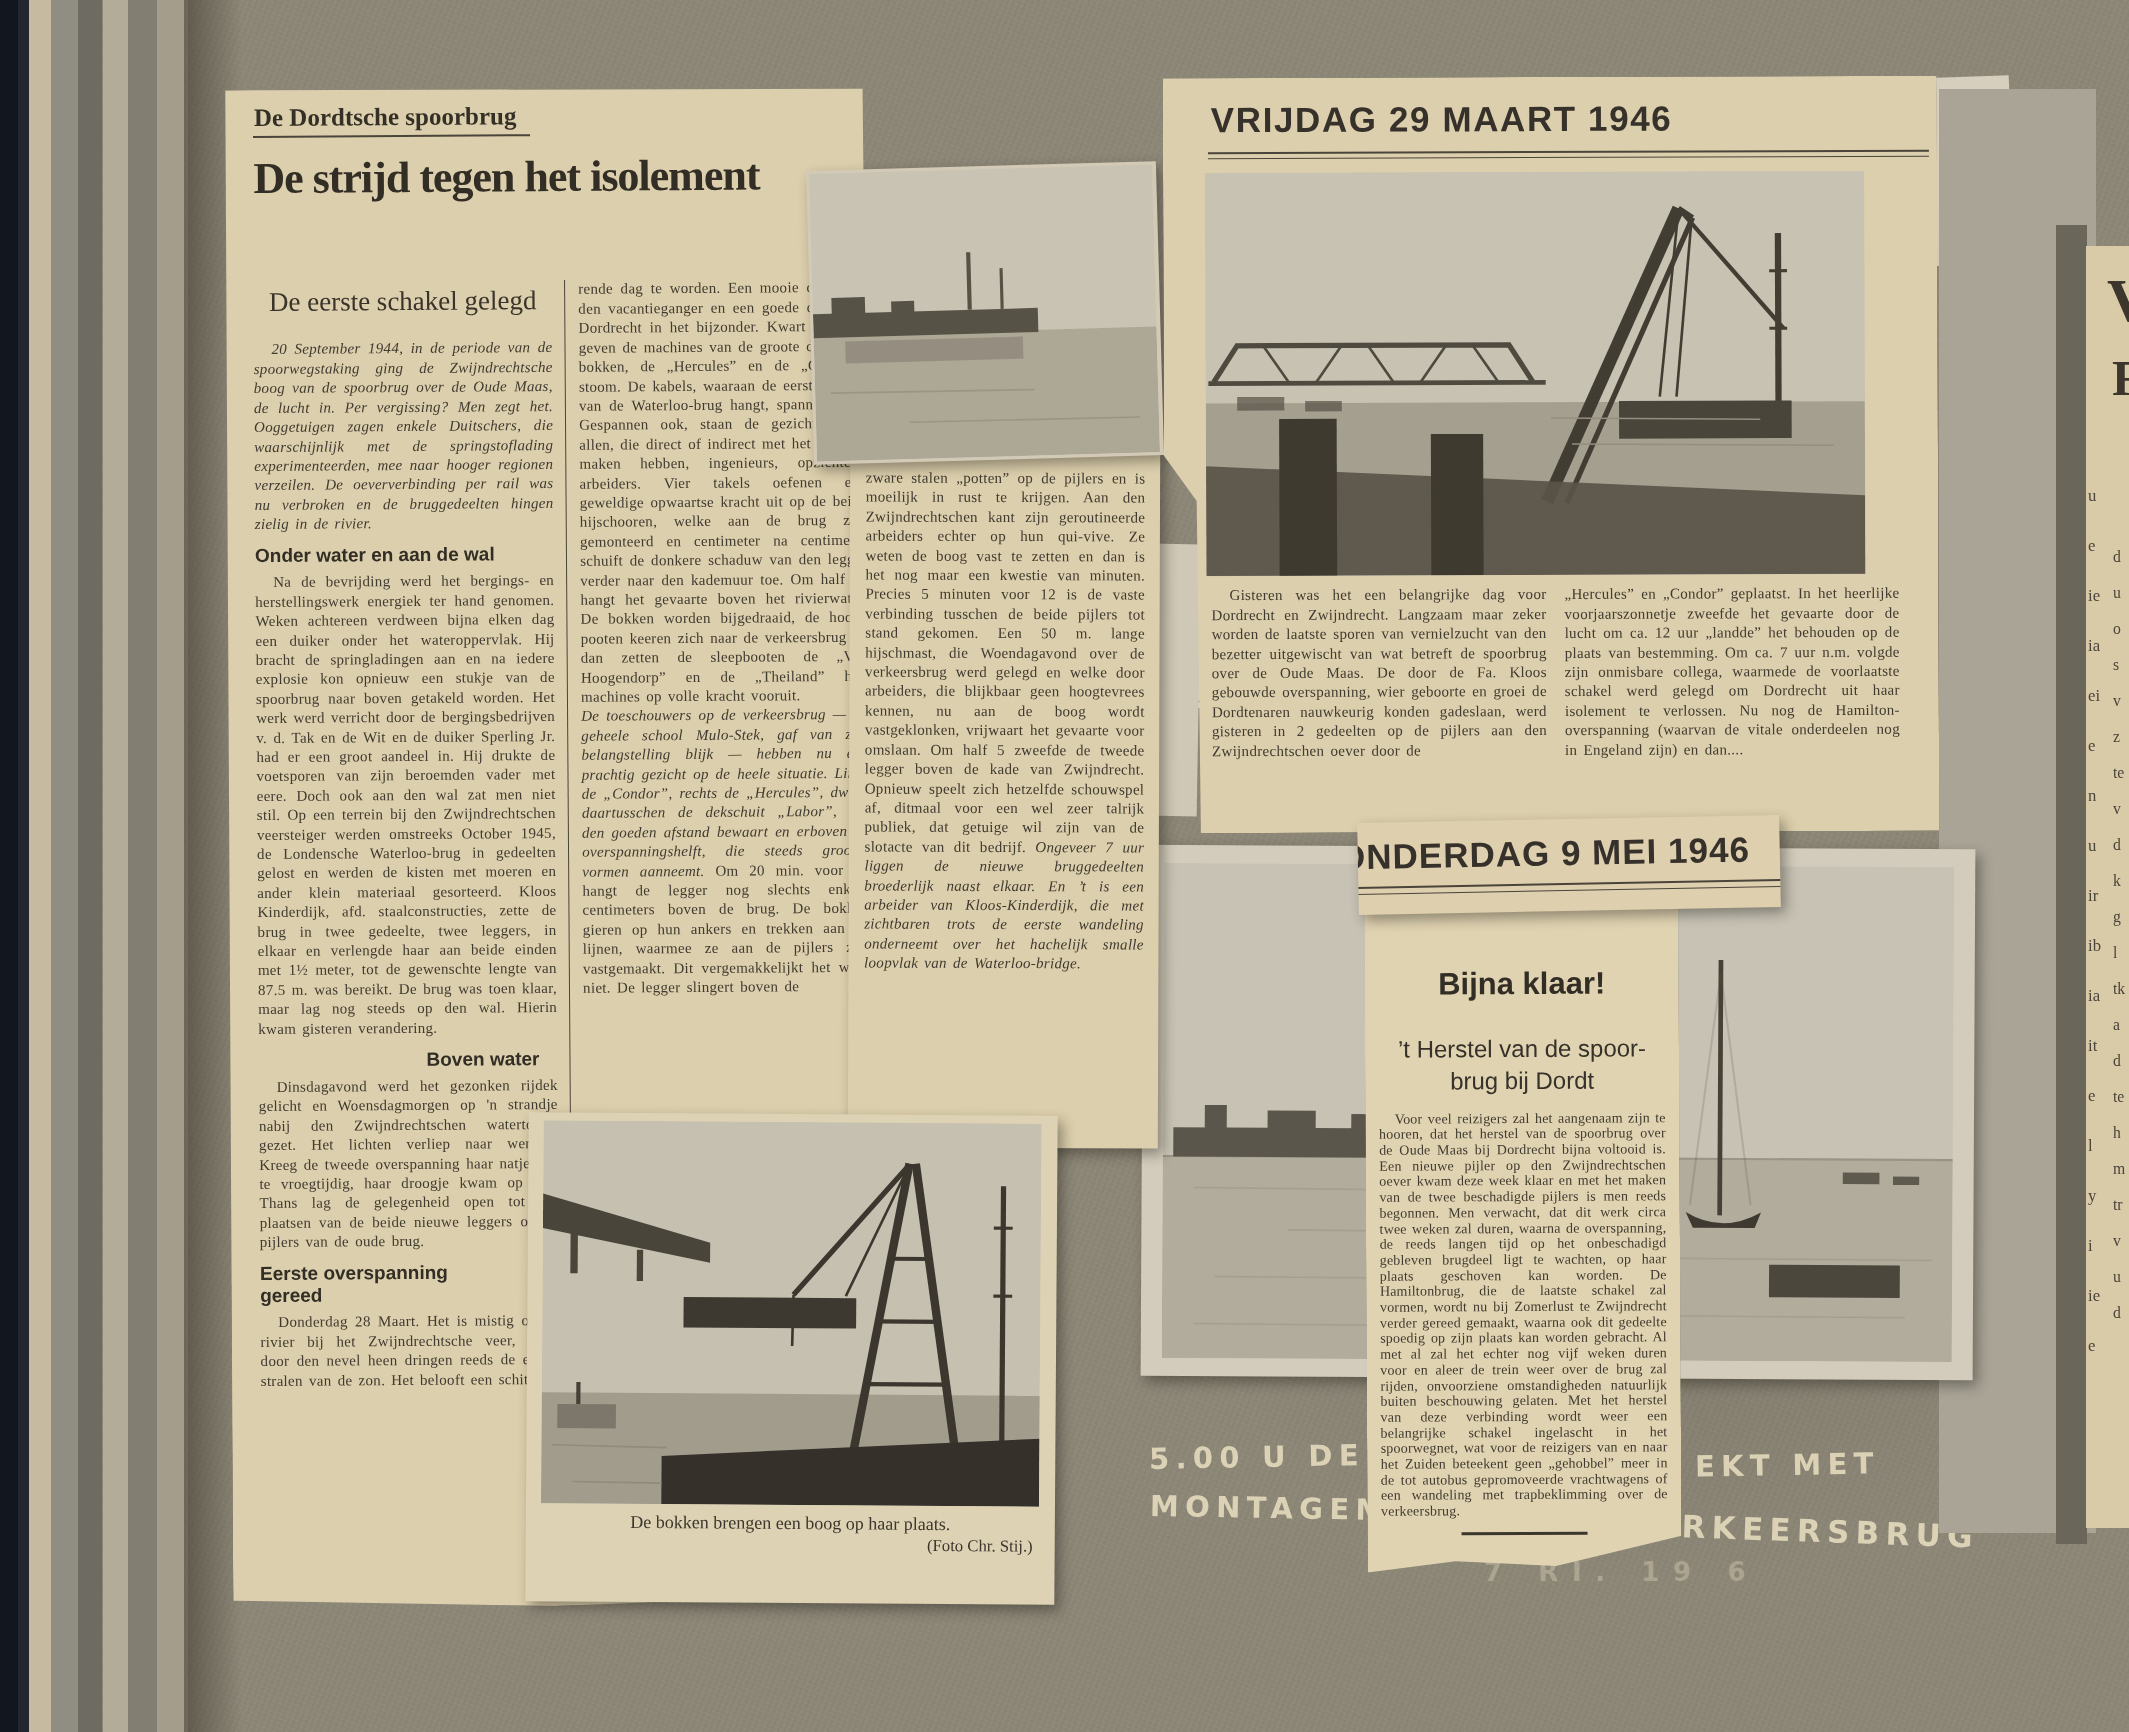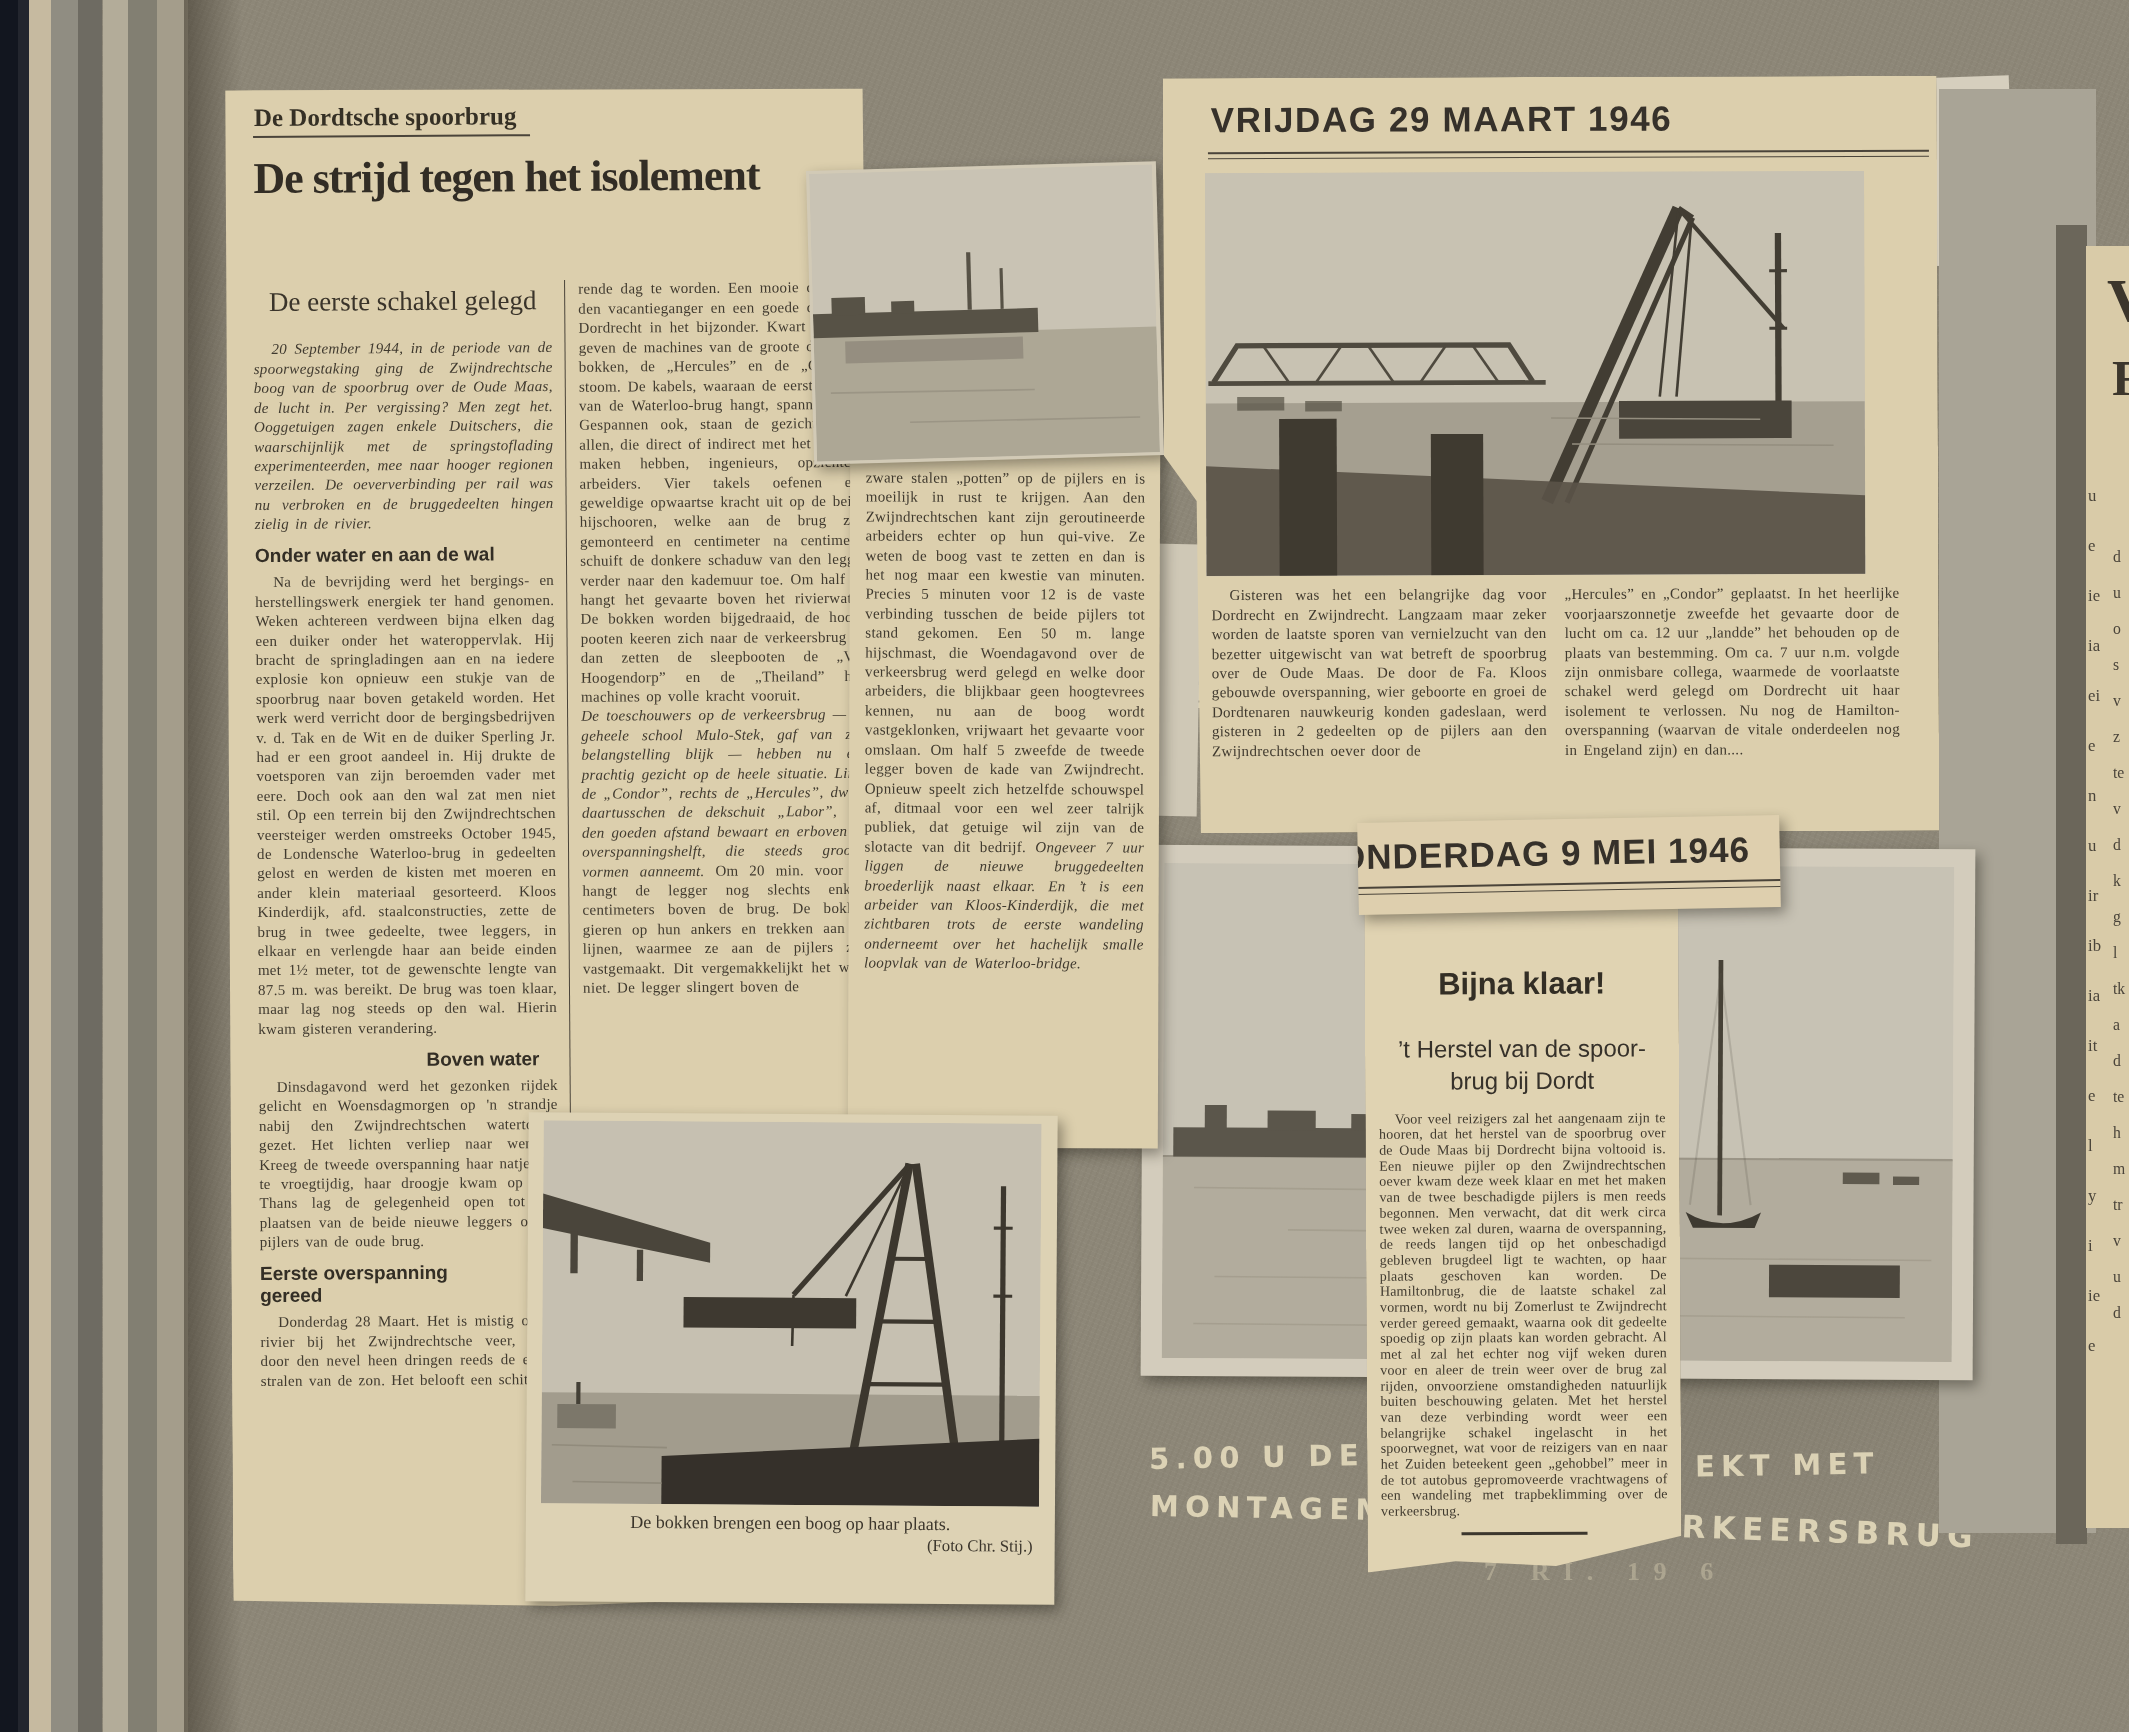--- a/index.html
+++ b/index.html
@@ -112,21 +112,21 @@
 <div class="strip" style="left:78px;width:24px;background:#6e6b62;"></div>
 <div class="strip" style="left:103px;width:25px;background:#b3ac99;"></div>
 <div class="strip" style="left:128px;width:29px;background:#827f72;"></div>
 <div class="strip" style="left:157px;width:31px;background:#a49d8b;"></div>
 <div id="gutter" class="abs"></div>
 
 <div class="stencil" style="left:1149px;top:1440px;font-size:29px;transform:rotate(-1deg);">5.00 U  DE</div>
 <div class="stencil" style="left:1695px;top:1448px;font-size:29px;transform:rotate(-1deg);">EKT MET</div>
 <div class="stencil" style="left:1150px;top:1491px;font-size:29px;transform:rotate(1deg);">MONTAGEM</div>
 <div class="stencil" style="left:1654px;top:1513px;font-size:31px;transform:rotate(2deg);">ERKEERSBRUG</div>
-<div class="stencil" style="left:1484px;top:1557px;font-size:26px;opacity:.35;letter-spacing:13.6px;font-family:Liberation Serif, serif;">7  RI. 19 6</div>
+<div class="stencil" style="left:1484px;top:1557px;font-size:26px;opacity:.35;letter-spacing:13.6px;">7  RI. 19 6</div>
 <div class="stencil" style="left:1157px;top:678px;font-size:32px;letter-spacing:9.4px;">B!</div>
 
 <div id="sliver-a" class="abs"></div>
 <div id="sliver-b" class="abs"></div>
 <div id="sliver-c" class="abs"></div>
 <div id="sliver-gap" class="abs"></div>
 
 <div id="photo-pan" class="paper photo-paper">
   <svg width="790" height="495" viewBox="0 0 1510 946">
     <rect x="0" y="0" width="1510" height="946" fill="#c7c2b4"></rect>

